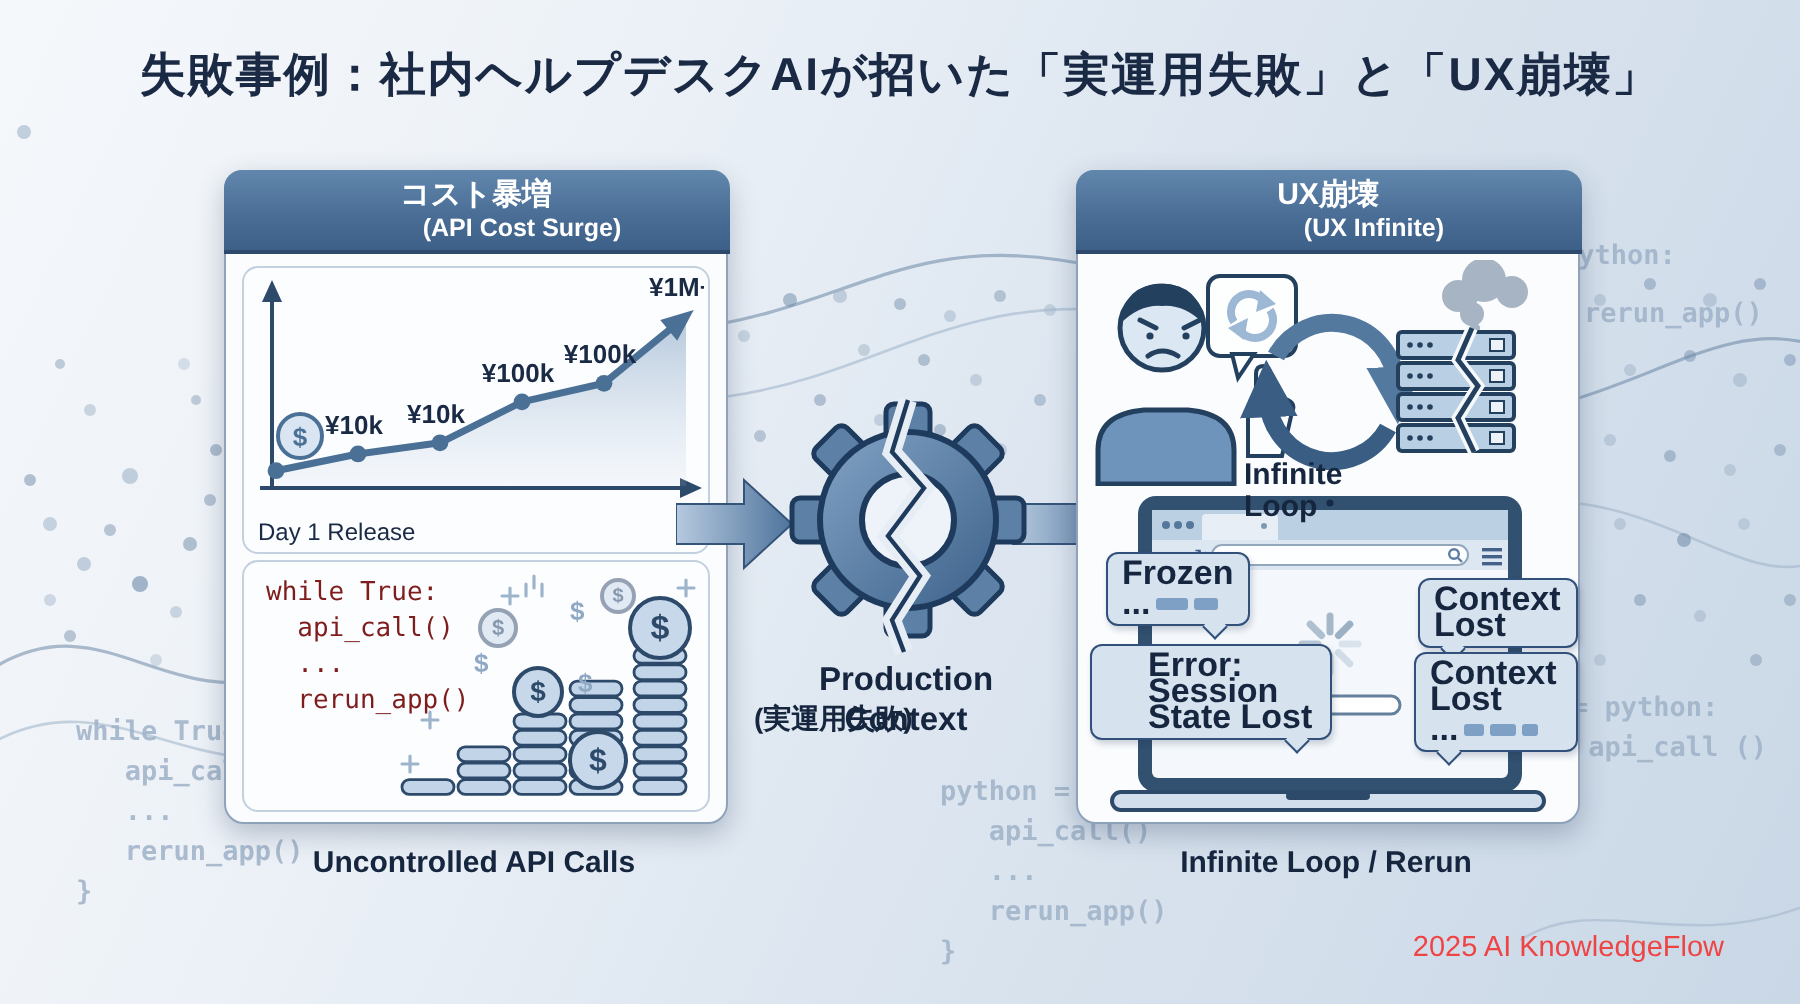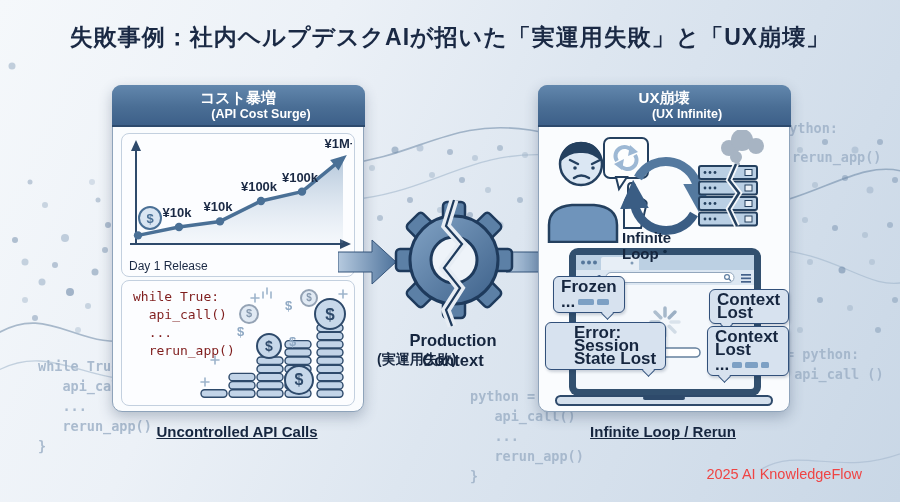--- a/index.html
+++ b/index.html
@@ -79,21 +79,21 @@
   .bubble.tail-right::after{right:12px;}
   .b-frozen{left:14px;top:190px;min-width:56px;}
   .b-error{left:6px;top:236px;width:84px;padding-left:28px;}
   .b-context1{left:170px;top:203px;}
   .b-context2{left:168px;top:240px;}
   .bar-row{display:flex;align-items:center;margin-top:2px;}
   .bar{display:inline-block;height:6px;background:#7da0c4;border-radius:1.5px;margin-left:3px;}
   
   .caption{
     position:absolute;top:423px;width:250px;z-index:2;text-align:center;
-    font-size:15px;font-weight:bold;color:#16263f;text-decoration:underline;
+    font-size:15px;font-weight:bold;color:#16263f;
   }
   .caption-left{left:112px;}
   .caption-right{left:538px;}
   .credit{
     position:absolute;top:466px;right:38px;z-index:3;
     font-size:14.5px;font-weight:500;color:#ef4444;
   }
 </style>
 </head>
 <body>

